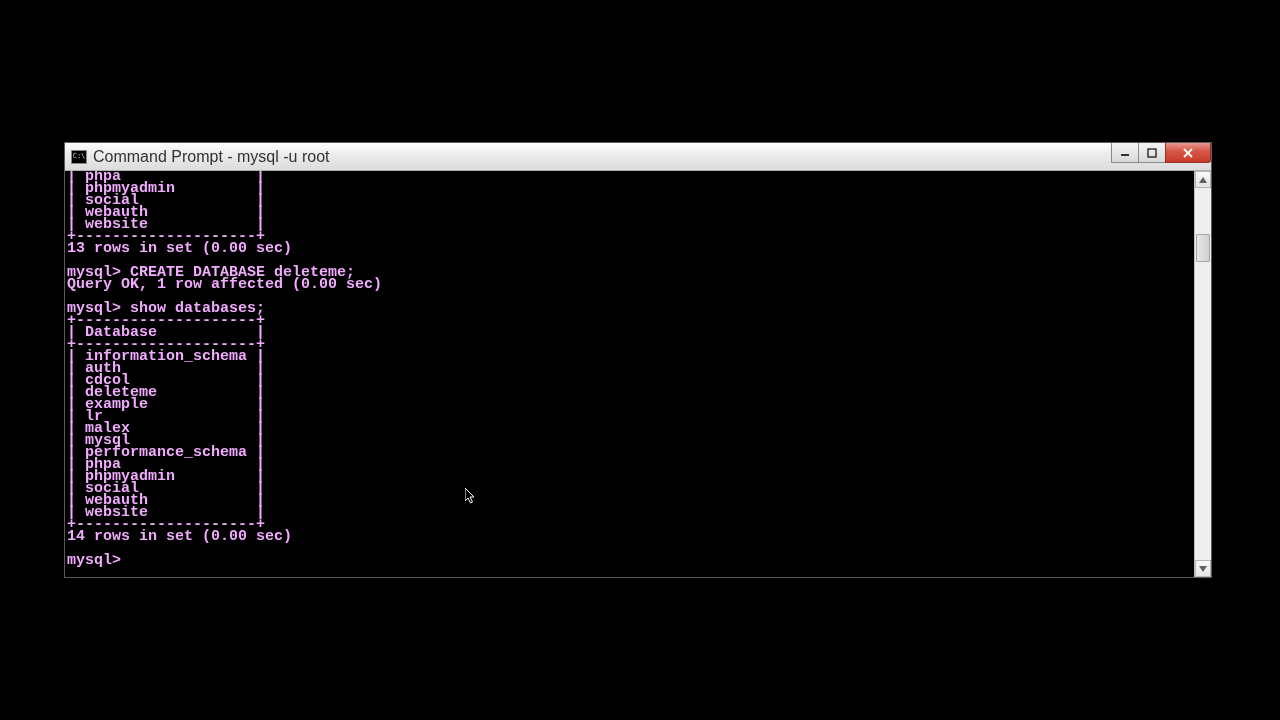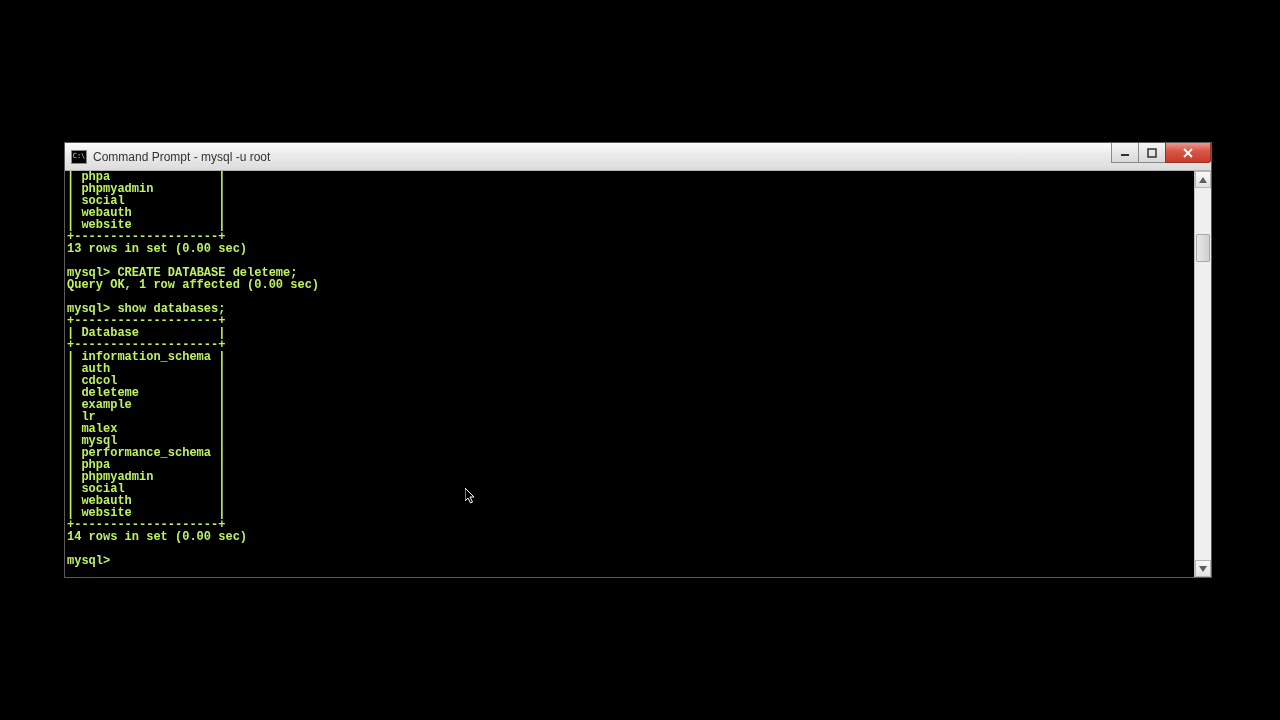--- a/index.html
+++ b/index.html
@@ -38,21 +38,21 @@
     margin-right: 6px;
     display: inline-flex;
     align-items: center;
     justify-content: center;
     font-size: 7px;
     color: #ccc;
     font-family: monospace;
     line-height: 1;
   }
   .title-text {
-    font-size: 12px;
+    font-size: 16px;
     color: #333;
   }
   .win-controls {
     position: absolute;
     right: 0;
     top: 0;
     display: flex;
     height: 20px;
   }
   .win-btn {
@@ -79,23 +79,23 @@
   .terminal-area {
     position: relative;
     width: 100%;
     height: calc(100% - 28px);
     background: #000;
     display: flex;
   }
   .terminal {
     flex: 1;
     background: #000;
-    color: #bef264;
+    color: #f0abfc;
     font-family: "Lucida Console", "Courier New", monospace;
-    font-size: 12px;
+    font-size: 15px;
     line-height: 12px;
     padding: 0 2px;
     white-space: pre;
     overflow: hidden;
     font-weight: bold;
   }
   .scrollbar {
     width: 17px;
     background: #f0f0f0;
     position: relative;

